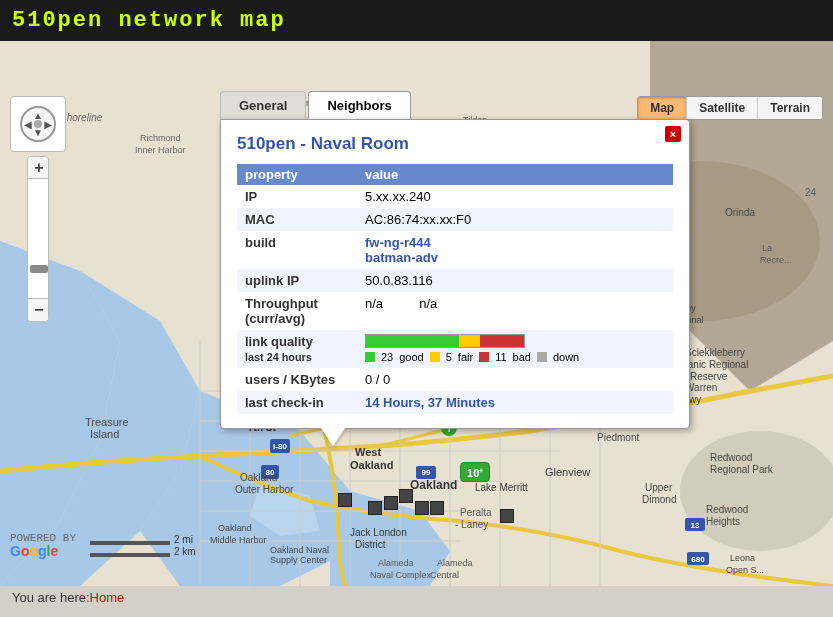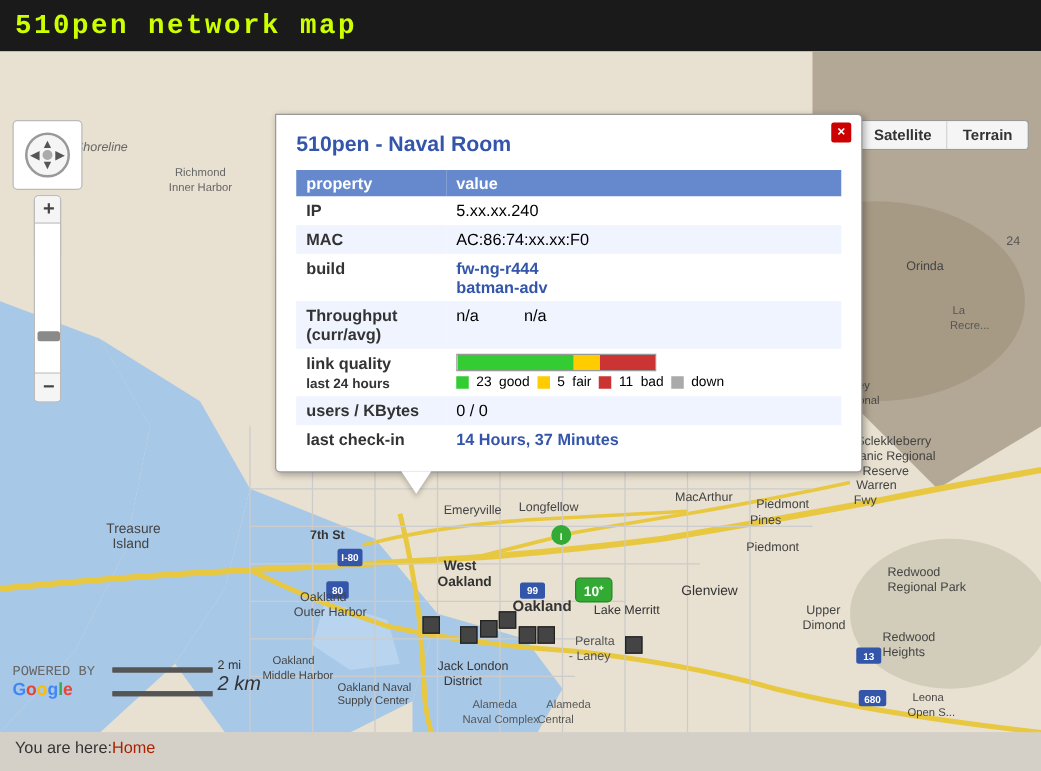--- a/index.html
+++ b/index.html
@@ -134,21 +134,21 @@
       cursor: pointer;
       border: none;
       border-right: 1px solid #ccc;
       background: #f5f5f5;
       color: #333;
       font-weight: bold;
     }
 
     .map-type-btn:last-child { border-right: none; }
     .map-type-btn.active {
-      background: #eab308;
+      background: #fdba74;
       box-shadow: inset 0 1px 3px rgba(0,0,0,0.3);
     }
 
     
     #info-panel-wrapper {
       position: absolute;
       top: 50px;
       left: 220px;
       z-index: 20;
       width: 470px;
@@ -576,20 +576,24 @@
       <div class="marker-square"></div>
     </div>
   <div class="marker" style="top:460px;left:430px;">
       <div class="marker-square"></div>
     </div>
   <div class="marker" style="top:468px;left:500px;">
       <div class="marker-square"></div>
     </div>
 
   <div id="info-panel-wrapper">
+    <div id="info-tabs">
+      <div class="info-tab">General</div>
+      <div class="info-tab active">Neighbors</div>
+    </div>
     <div id="info-panel">
       <div id="close-btn">×</div>
       <div id="panel-title">510pen - Naval Room</div>
 
       <table id="info-table">
         <thead>
           <tr>
             <td>property</td>
             <td>value</td>
           </tr>
@@ -602,20 +606,24 @@
           <tr>
             <td class="prop-col">MAC</td>
             <td>AC:86:74:xx.xx:F0</td>
           </tr>
           <tr>
             <td class="prop-col">build</td>
             <td>
               <a class="val-link" href="#">fw-ng-r444</a><br>
               <a class="val-link" href="#">batman-adv</a>
             </td>
+          </tr>
+          <tr>
+            <td class="prop-col">uplink IP</td>
+            <td>50.0.83.116</td>
           </tr>
           <tr>
             <td class="prop-col" style="white-space:pre-line;">Throughput
 (curr/avg)</td>
             <td>
               <span>n/a</span>
               &nbsp;&nbsp;&nbsp;&nbsp;&nbsp;&nbsp;&nbsp;&nbsp;
               <span>n/a</span>
             </td>
           </tr>
@@ -664,21 +672,21 @@
     <span class="g">G</span><span class="o1">o</span><span class="o2">o</span><span class="g2">g</span><span class="l">l</span><span class="e">e</span>
   </div>
 
   <div id="scale-bar">
     <div class="scale-line">
       <div class="scale-line-bar" style="width:80px;"></div>
       <span style="margin-left:4px;font-size:10px;">2 mi</span>
     </div>
     <div class="scale-line">
       <div class="scale-line-bar" style="width:80px;"></div>
-      <span style="margin-left:4px;font-size:16px;font-style:italic;">2 km</span>
+      <span style="margin-left:4px;font-size:10px;">2 km</span>
     </div>
   </div>
 
 
 </div>
 
 <div id="footer">
   <span>You are here: </span>
   <a href="#">Home</a>
 </div>

